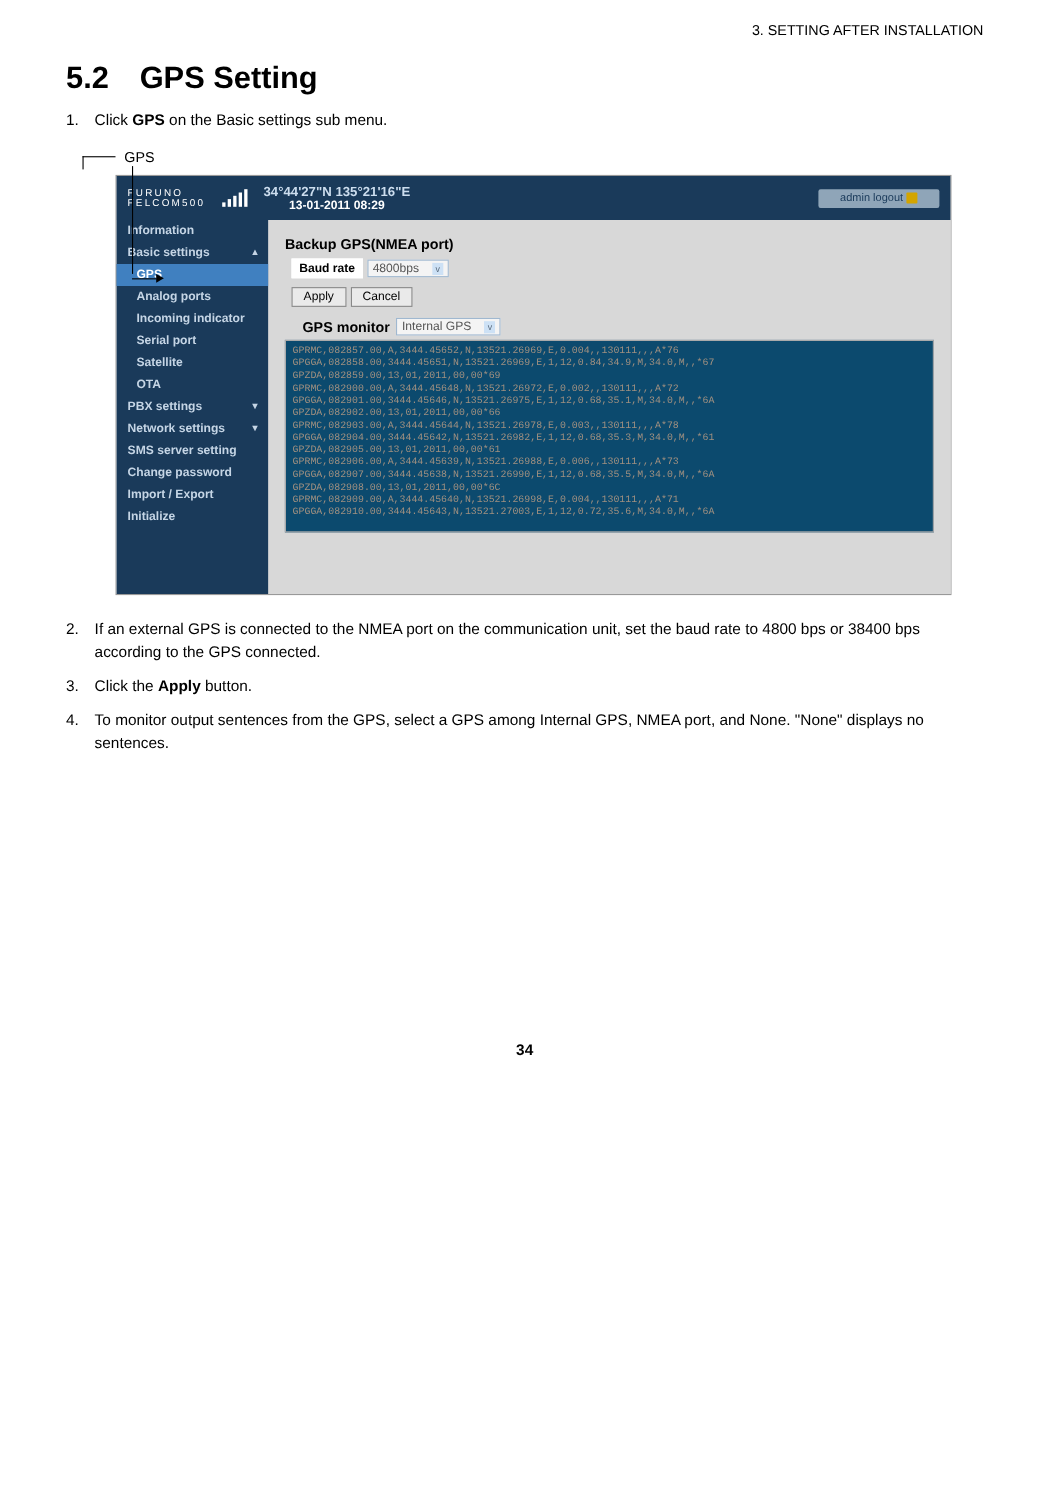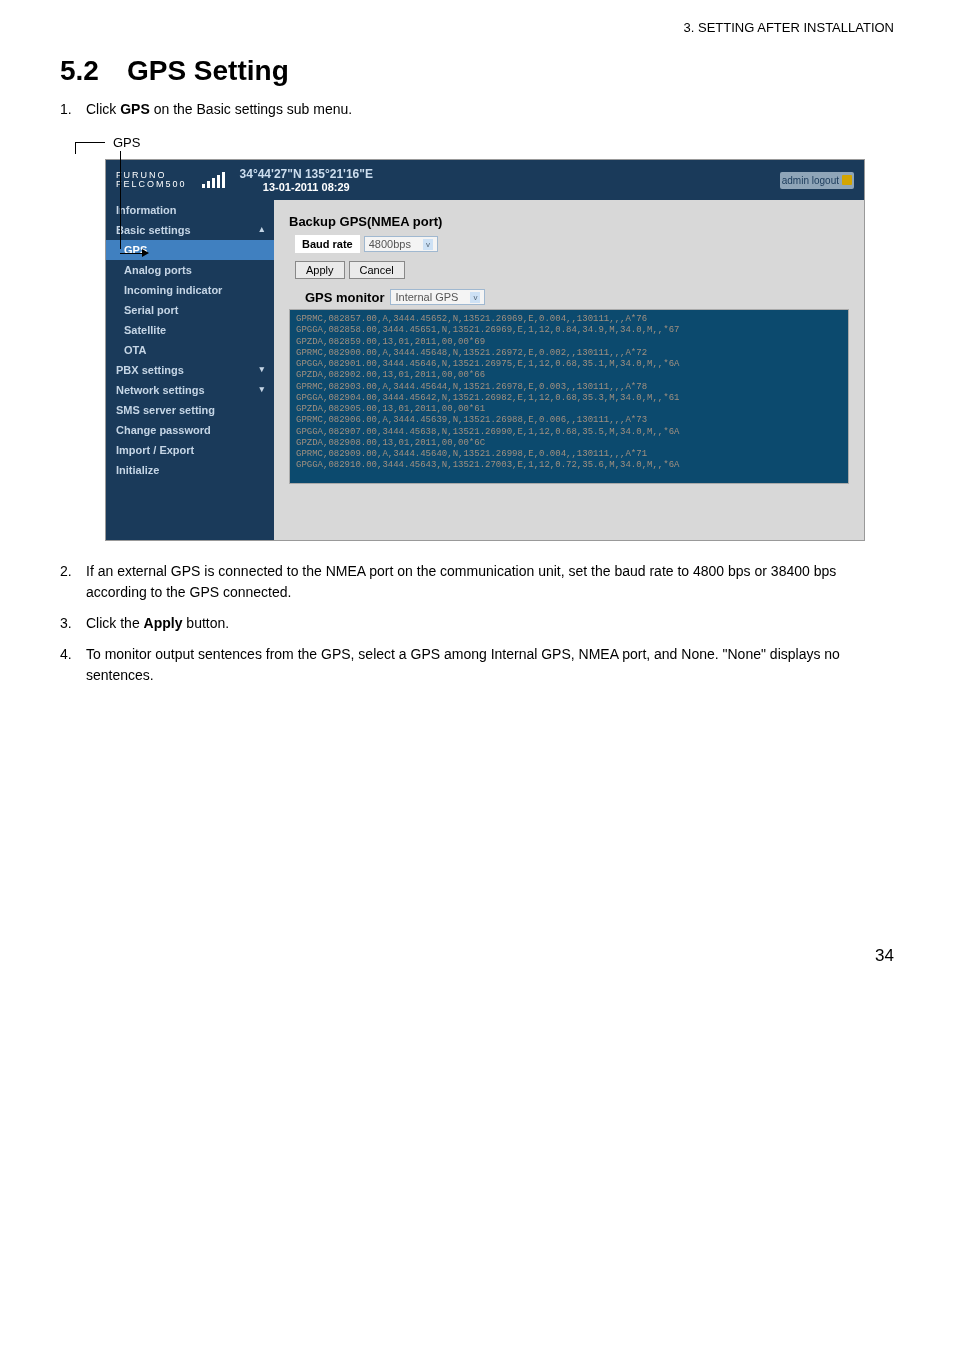--- a/index.html
+++ b/index.html
@@ -95,37 +95,37 @@
     .signal .bar { width: 3px; background: #fff; }
     .signal .b1 { height: 4px; } .signal .b2 { height: 7px; }
     .signal .b3 { height: 10px; } .signal .b4 { height: 13px; }
     .signal .b5 { height: 16px; }
     .hdr-coords {
       color: #cde; font-weight: bold; font-size: 12px; text-align: center;
     }
     .hdr-coords .dt { font-size: 11px; color: #fff; }
     .logout-btn {
       background: #8fa5b8; color: #1a3a5a; font-size: 10px;
-      padding: 3px 2px; border-radius: 2px; display: flex; align-items: center; gap: 3px;
+      padding: 3px 20px; border-radius: 2px; display: flex; align-items: center; gap: 3px;
     }
     .logout-btn .lock {
       width: 10px; height: 10px; background: #d4a500; border-radius: 1px;
       display: inline-block;
     }
     .menu-bar {
       background: #000; display: flex; height: 22px;
     }
     .menu-bar .mitem {
       color: #c5d5e5; padding: 4px 16px; font-size: 11px; font-weight: bold;
     }
     .menu-bar .mitem.active {
       background: #4080c0; color: #fff;
     }
     .app-body { display: flex; min-height: 340px; background: #e8e8e8; }
-    .sidebar { width: 168px; background: #1a3a5a; flex-shrink: 0; }
+    .sidebar { width: 138px; background: #1a3a5a; flex-shrink: 0; }
     .sidebar .sitem {
       color: #c5d5e5; padding: 4px 10px 4px 10px; font-size: 11px;
       font-weight: bold; display: flex; justify-content: space-between;
       border-bottom: 0;
     }
     .sidebar .sitem.caret::after { content: '▴'; color: #c5d5e5; font-size: 9px; }
     .sidebar .sitem.caret-down::after { content: '▾'; color: #c5d5e5; font-size: 9px; }
     .sidebar .sitem.active {
       background: #4080c0; color: #fff;
     }
@@ -164,21 +164,21 @@
       background: #0c4a6e; border: 1px solid #aaa; padding: 4px 6px;
       font-family: "Courier New", monospace; font-size: 9px;
       color: #a09080; line-height: 1.25; white-space: pre;
       overflow: hidden; height: 175px;
     }
     .footer-copy {
       background: #1a3a5a; color: #cfe; font-size: 9px; text-align: right;
       padding: 2px 6px;
     }
     .page-num {
-      text-align: right; font-size: 17px; font-weight: normal;
+      text-align: center; font-size: 14px; font-weight: bold;
       margin-top: 260px;
     }
   </style>
 </head>
 <body>
 
 <div class="header-context">3.  SETTING AFTER INSTALLATION</div>
 
 <h1 class="section-heading">
   <span class="num">5.2</span><span>GPS Setting</span>

